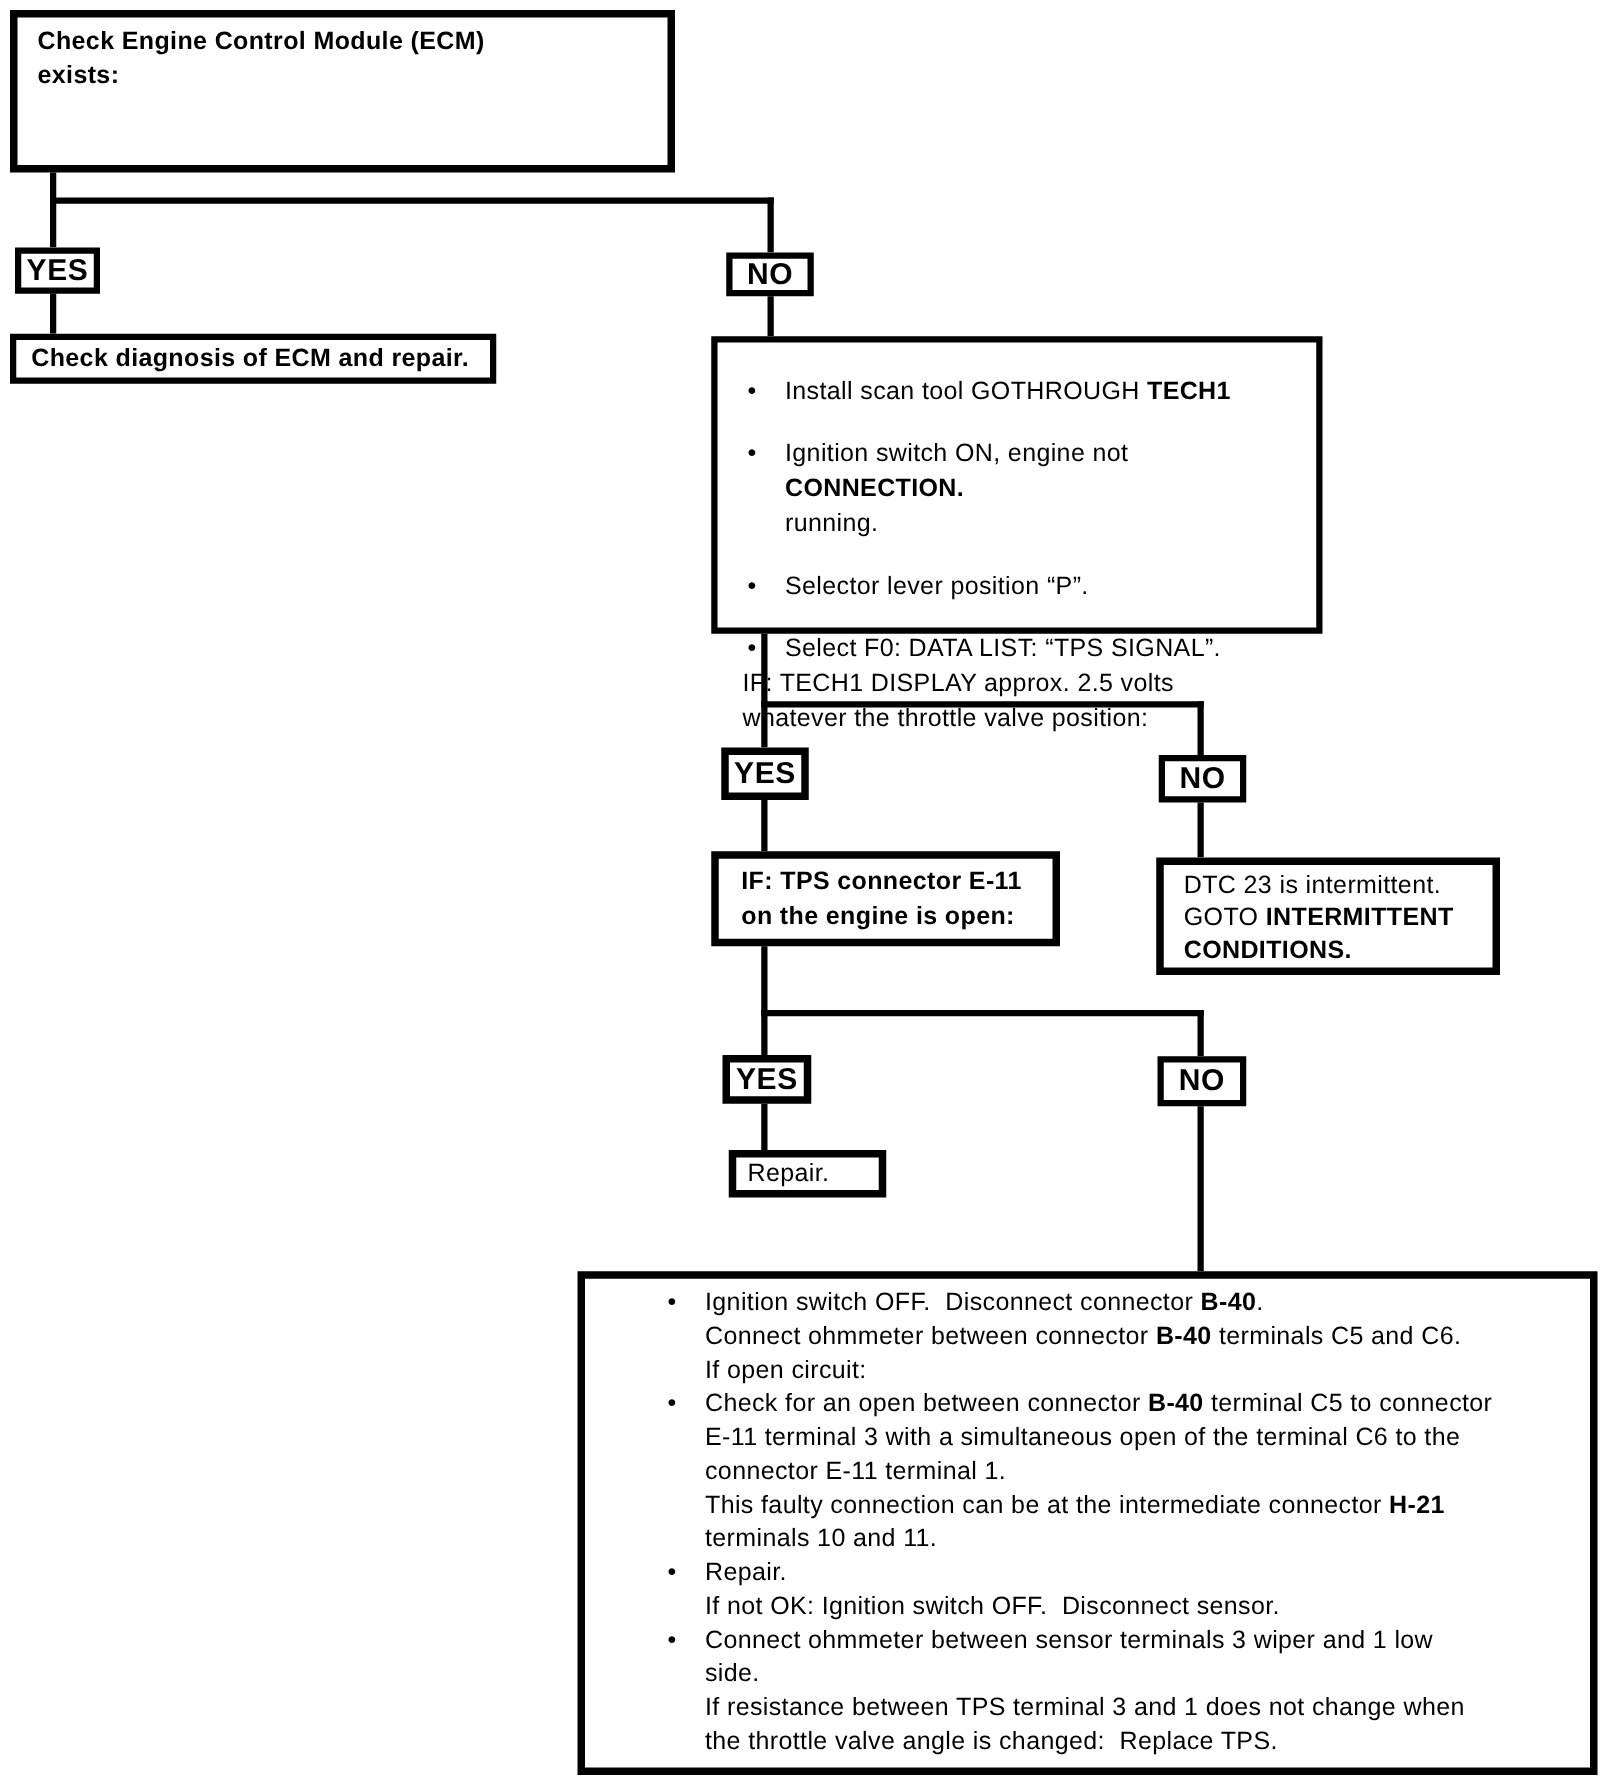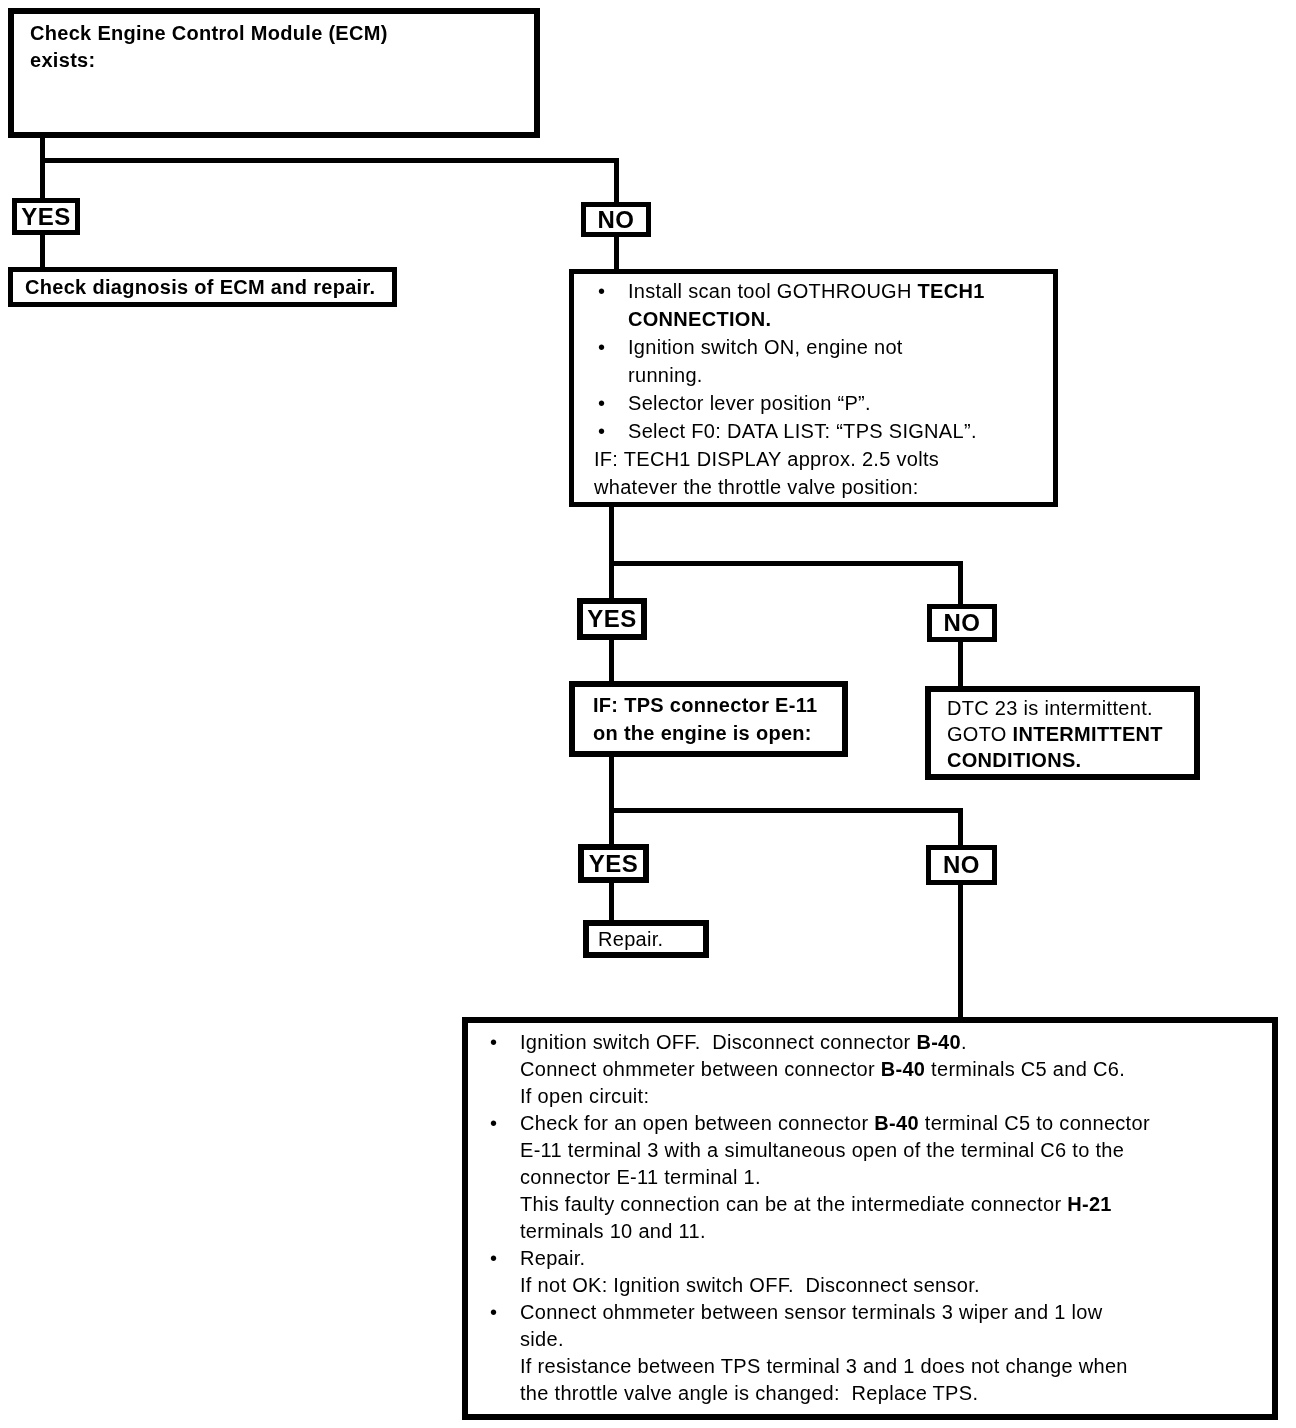--- a/index.html
+++ b/index.html
@@ -39,35 +39,35 @@
   #yes2{left:577px;top:598px;width:70px;height:42px;}
   #no2{left:927px;top:604px;width:70px;height:38px;border-width:5px;}
   #yes3{left:578px;top:844px;width:71px;height:39px;}
   #no3{left:926px;top:845px;width:71px;height:40px;border-width:5px;}
   
   #check-ecm{left:8px;top:267px;width:389px;height:40px;display:flex;align-items:center;padding-left:12px;border-width:5px;}
   #check-ecm .fl{font-weight:bold;line-height:20px;}
   
   #tech1{left:569px;top:269px;width:489px;height:238px;border-width:5px;padding:3px 6px 0 0;}
   #tech1 .fl{line-height:28px;}
-  #tech1 .fl.bullet{padding-left:24px;}
+  #tech1 .fl.bullet{padding-left:24px;margin-top:22px;}
   #tech1 .fl.cont{padding-left:54px;}
   #tech1 .fl.flush{padding-left:20px;}
   
   #tps-open{left:569px;top:681px;width:279px;height:76px;padding:4px 4px 0 18px;}
   #tps-open .fl{font-weight:bold;line-height:28px;}
   
   #dtc23{left:925px;top:686px;width:275px;height:94px;padding:3px 4px 0 16px;}
   #dtc23 .fl{line-height:26px;}
   
   #repair{left:583px;top:920px;width:126px;height:38px;display:flex;align-items:center;padding-left:9px;}
   #repair .fl{line-height:20px;}
   
   #ohm{left:462px;top:1017px;width:816px;height:403px;padding:6px 14px 0 0;}
-  #ohm .fl{line-height:27px;}
+  #ohm .fl{line-height:27px;margin-left:44px;}
   #ohm .fl.bullet{padding-left:22px;}
   #ohm .fl.cont{padding-left:52px;}
   
   .vline,.hline{position:absolute;background:#000;}
   .vline{width:5px;}
   .hline{height:5px;}
   #c1{left:40px;top:132px;height:66px;}
   #c2{left:40px;top:158px;width:579px;}
   #c3{left:614px;top:158px;height:44px;}
   #c4{left:40px;top:230px;height:37px;}
@@ -115,22 +115,22 @@
 
   <div class="node label-node" id="yes1">YES</div>
   <div class="node label-node" id="no1">NO</div>
 
   <div class="node" id="check-ecm">
     <div class="fl">Check diagnosis of ECM and repair.</div>
   </div>
 
   <div class="node" id="tech1">
     <div class="fl bullet"><span class="blt">•</span><span><span>Install scan tool GOTHROUGH </span><span class="b">TECH1</span></span></div>
+    <div class="fl bullet"><span class="blt">•</span><span><span>Ignition switch ON, engine not</span></span></div>
     <div class="fl cont"><span class="b">CONNECTION.</span></div>
-    <div class="fl bullet"><span class="blt">•</span><span><span>Ignition switch ON, engine not</span></span></div>
     <div class="fl cont"><span>running.</span></div>
     <div class="fl bullet"><span class="blt">•</span><span><span>Selector lever position “P”.</span></span></div>
     <div class="fl bullet"><span class="blt">•</span><span><span>Select F0: DATA LIST: “TPS SIGNAL”.</span></span></div>
     <div class="fl flush"><span>IF: TECH1 DISPLAY approx. 2.5 volts</span></div>
     <div class="fl flush"><span>whatever the throttle valve position:</span></div>
   </div>
 
   <div class="node label-node" id="yes2">YES</div>
   <div class="node label-node" id="no2">NO</div>
 

